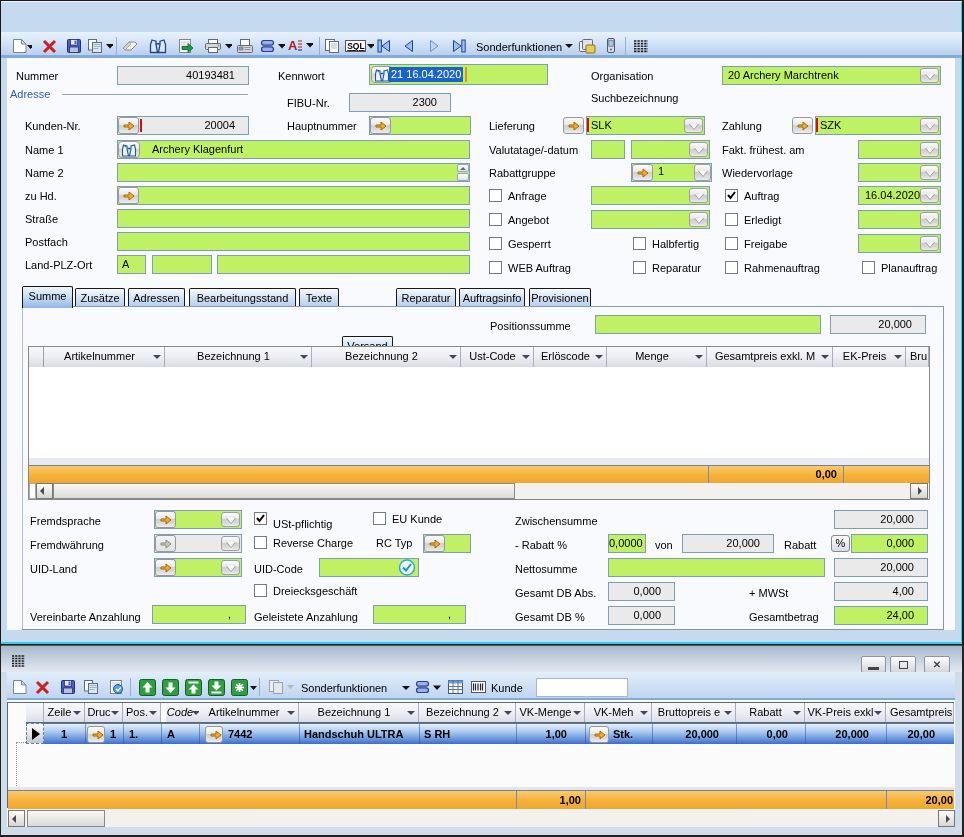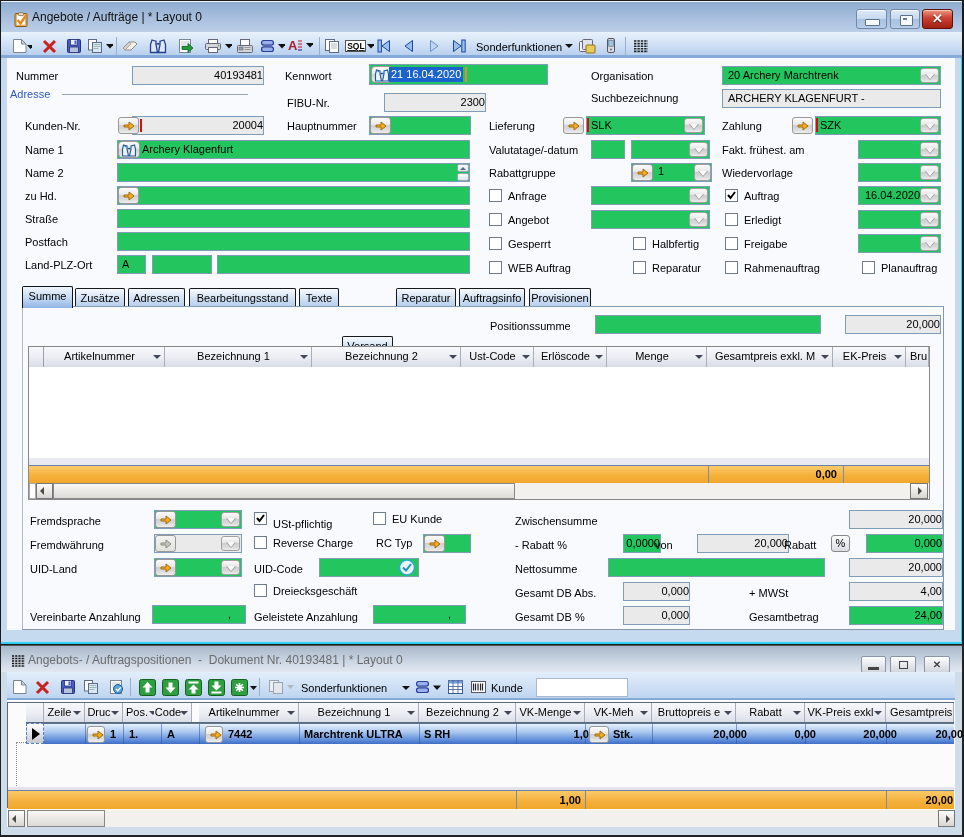--- a/index.html
+++ b/index.html
@@ -1,21 +1,21 @@
 <!DOCTYPE html>
 <html><head>
 <meta charset="utf-8">
 <style>
 html,body{margin:0;padding:0;}
 #c{position:relative;width:964px;height:837px;background:#dde6f0;font-family:"Liberation Sans",sans-serif;overflow:hidden;}
 .a{position:absolute;}
 .lbl{position:absolute;font:11px "Liberation Sans",sans-serif;color:#000;white-space:nowrap;}
-.f{position:absolute;background:#22c55e;border:1px solid #7f9db9;font:11px "Liberation Sans",sans-serif;color:#000;line-height:17px;white-space:nowrap;overflow:hidden;box-sizing:border-box;}
+.f{position:absolute;background:#bef264;border:1px solid #7f9db9;font:11px "Liberation Sans",sans-serif;color:#000;line-height:17px;white-space:nowrap;overflow:hidden;box-sizing:border-box;}
 .ro{background:#eaeaea;}
-.rt{text-align:right;padding-right:0;margin-left:15px;}
+.rt{text-align:right;padding-right:13px;}
 .db{position:absolute;right:1px;top:1px;bottom:1px;width:17px;background:linear-gradient(180deg,#fbfbfb,#e6e6e6 45%,#cecece 50%,#d8d8d8 75%,#ececec);border:1px solid #9f9f9f;border-radius:3px;}
 .db::before{content:"";position:absolute;left:50%;top:50%;margin:-2px 0 0 -5px;border:5px solid transparent;border-top:6px solid #9a9a9a;border-bottom:none;}
 .db::after{content:"";position:absolute;left:50%;top:50%;margin:-2px 0 0 -4px;border:4px solid transparent;border-top:5px solid #fbfbfb;border-bottom:none;}
 .ob{position:absolute;width:21px;height:17px;background:linear-gradient(180deg,#fbfbfb,#e8e8e8 45%,#d0d0d0 50%,#dadada 75%,#eeeeee);border:1px solid #989898;border-radius:3px;box-sizing:border-box;}
 .ob svg{position:absolute;left:3px;top:2px;}
 .obg{background:linear-gradient(180deg,#f2f2f0,#e2e2de);}
 .cb{position:absolute;width:13px;height:13px;background:#fff;border:1px solid #707b8c;box-sizing:border-box;}
 .cb svg{position:absolute;left:0px;top:0px;}
 .sep{position:absolute;width:1px;height:18px;background:#98b0cc;}
 .gh{position:absolute;background:linear-gradient(180deg,#f7f8fb,#eceef4 50%,#d8dce6);border-right:1px solid #a8aebc;box-sizing:border-box;font:11px "Liberation Sans",sans-serif;text-align:center;line-height:19px;color:#000;overflow:hidden;white-space:nowrap;padding-right:9px;}
@@ -51,37 +51,20 @@
 <div class="a" id="w1" style="left:0;top:0;width:964px;height:645px;background:#c5d9ef;">
 
   <div class="a" style="left:0;top:0;width:964px;height:1px;background:#1a1a1a;"></div>
   <div class="a" style="left:0;top:1px;width:964px;height:1px;background:#f0f4f8;"></div>
   <div class="a" style="left:0;top:0;width:1px;height:645px;background:#1a1a1a;"></div>
   <div class="a" style="left:962px;top:0;width:2px;height:645px;background:#1a1a1a;"></div>
   <div class="a" style="left:961px;top:2px;width:1px;height:641px;background:#2ed0f4;"></div>
   <div class="a" style="left:1px;top:642px;width:961px;height:2px;background:#2ed0f4;"></div>
   <div class="a" style="left:0;top:644px;width:964px;height:1px;background:#1a1a1a;"></div>
 
-  <div class="a" style="left:1px;top:2px;width:961px;height:30px;background:linear-gradient(180deg,#8eacd0,#a9c0de 55%,#bccfe8);">
-    <div class="a" id="w1icon" style="left:13px;top:10px;width:14px;height:15px;"><svg width="14" height="15">
-            <rect x="1" y="1.5" width="12" height="13" rx="1" fill="#f2b858" stroke="#8a5a14"></rect>
-            <rect x="2.5" y="3" width="9" height="10" fill="#fdfdfa" stroke="#c09a60" stroke-width=".5"></rect>
-            <rect x="4.5" y="0.6" width="5" height="3" rx="1" fill="#e8d8c0" stroke="#7a6a50" stroke-width=".8"></rect>
-            <path d="M3.5 8 l3 3.5 5.5 -8" stroke="#e8871a" stroke-width="2.4" fill="none"></path>
-          </svg></div>
-    <div class="a" style="left:31px;top:8px;font:12px 'Liberation Sans',sans-serif;color:#101010;">Angebote / Aufträge | * Layout 0</div>
-
-    <div class="a wbtn" style="left:855px;top:7px;width:31px;height:20px;">
-          <span class="wmin"></span>
-        </div>
-    <div class="a wbtn" style="left:889px;top:7px;width:30px;height:20px;">
-          <span class="wres"></span>
-        </div>
-    <div class="a wbtnr" style="left:921px;top:7px;width:31px;height:20px;"></div>
-  </div>
 
   <div class="a" id="tb1" style="left:1px;top:32px;width:961px;height:26px;background:linear-gradient(180deg,#e9f2fc,#cfe0f5 50%,#b2cbec);"></div>
   <div class="a" style="left:1px;top:55px;width:961px;height:3px;background:linear-gradient(180deg,#9ebbe0,#7fa6d8);background:#84aad9;"></div>
   <div class="a" style="left:12px;top:38px;"><svg width="20" height="16">
           <path d="M1.5 1.5 h8 l4.5 4.5 v8.5 h-12.5 z" fill="#fff" stroke="#7a8694"></path>
           <path d="M9.5 1.5 l4.5 4.5 h-4.5 z" fill="#cdd8e6" stroke="#7a8694"></path>
           <path d="M16 6 h7 l-3.5 4 z" fill="#101010" transform="translate(-1,1)"></path>
         </svg></div>
   <div class="a" style="left:42px;top:39px;"><svg width="16" height="15">
           <path d="M2 2 L13 13 M13 2 L2 13" stroke="#cc2020" stroke-width="3"></path>
@@ -193,65 +176,64 @@
   <div class="lbl" style="left:25px;top:259px;">Land-PLZ-Ort</div>
 
   <div class="f ro rt" style="left:117px;top:66px;width:132px;height:19px;">40193481</div>
   <div class="f ro rt" style="left:117px;top:116px;width:132px;height:19px;">20004</div>
   <div class="ob" style="left:118px;top:117px;">
         <svg width="14" height="12">
           <path d="M2 6.5 L7 6.5 L7 3.5 L12 7.5 L7 11.5 L7 8.5 L2 8.5 Z" fill="#f7ab25" stroke="#a06c08" stroke-width="1" transform="translate(0,-1.5)"></path>
         </svg>
       </div>
   <div class="a" style="left:140px;top:119px;width:2px;height:13px;background:#d01010;"></div>
-  <div class="f" style="left:117px;top:140px;width:353px;height:19px;padding-left:24px;">Archery Klagenfurt</div>
+  <div class="f" style="left:117px;top:140px;width:353px;height:19px;padding-left:34px;">Archery Klagenfurt</div>
   <div class="a bino" style="left:118px;top:141px;padding:1px 0 0 2px;"><svg width="16" height="13">
           <path d="M2.5 1 l3.5 1 v3 l1.5 7 h-6 l0 -7 z" fill="#eaf2fa" stroke="#1a5a9c" stroke-width="1.1"></path>
           <path d="M13.5 1 l-3.5 1 v3 l-1.5 7 h6 l0 -7 z" fill="#eaf2fa" stroke="#1a5a9c" stroke-width="1.1"></path>
           <path d="M6.5 4.5 h3" stroke="#1a5a9c" stroke-width="1.4"></path>
           <path d="M3.5 2.2 l2 .6" stroke="#3a88c8" stroke-width="1.4"></path>
         </svg></div>
   <div class="f" style="left:117px;top:163px;width:353px;height:19px;"></div>
   <div class="a spin" style="left:457px;top:164px;"><i></i></div>
   <div class="f" style="left:117px;top:186px;width:353px;height:19px;"></div>
   <div class="ob" style="left:118px;top:187px;">
         <svg width="14" height="12">
           <path d="M2 6.5 L7 6.5 L7 3.5 L12 7.5 L7 11.5 L7 8.5 L2 8.5 Z" fill="#f7ab25" stroke="#a06c08" stroke-width="1" transform="translate(0,-1.5)"></path>
         </svg>
       </div>
   <div class="f" style="left:117px;top:209px;width:353px;height:19px;"></div>
   <div class="f" style="left:117px;top:232px;width:353px;height:19px;"></div>
   <div class="f" style="left:117px;top:255px;width:29px;height:19px;padding-left:4px;">A</div>
   <div class="f" style="left:152px;top:255px;width:60px;height:19px;"></div>
   <div class="f" style="left:217px;top:255px;width:253px;height:19px;"></div>
 
-  <div class="lbl" style="left:285px;top:70px;text-align:center;">Kennwort</div>
+  <div class="lbl" style="left:278px;top:70px;text-align:center;">Kennwort</div>
   <div class="lbl" style="left:287px;top:97px;">FIBU-Nr.</div>
   <div class="lbl" style="left:287px;top:120px;">Hauptnummer</div>
   <div class="f" style="left:369px;top:64px;width:179px;height:21px;"></div>
   <div class="a bino" style="left:371px;top:66px;padding:1px 0 0 2px;"><svg width="16" height="13">
           <path d="M2.5 1 l3.5 1 v3 l1.5 7 h-6 l0 -7 z" fill="#eaf2fa" stroke="#1a5a9c" stroke-width="1.1"></path>
           <path d="M13.5 1 l-3.5 1 v3 l-1.5 7 h6 l0 -7 z" fill="#eaf2fa" stroke="#1a5a9c" stroke-width="1.1"></path>
           <path d="M6.5 4.5 h3" stroke="#1a5a9c" stroke-width="1.4"></path>
           <path d="M3.5 2.2 l2 .6" stroke="#3a88c8" stroke-width="1.4"></path>
         </svg></div>
   <div class="a" style="left:389px;top:67px;height:15px;background:#1a62cc;font:11px 'Liberation Sans',sans-serif;line-height:15px;padding:0 2px;color:#fff;">21 16.04.2020</div>
       <div class="a" style="left:465px;top:67px;width:2px;height:15px;background:#e88c28;"></div>
-  <div class="f ro rt" style="left:369px;top:93px;width:102px;height:19px;">2300</div>
+  <div class="f ro rt" style="left:349px;top:93px;width:102px;height:19px;">2300</div>
   <div class="f" style="left:369px;top:116px;width:102px;height:19px;"></div>
   <div class="ob" style="left:370px;top:117px;">
         <svg width="14" height="12">
           <path d="M2 6.5 L7 6.5 L7 3.5 L12 7.5 L7 11.5 L7 8.5 L2 8.5 Z" fill="#f7ab25" stroke="#a06c08" stroke-width="1" transform="translate(0,-1.5)"></path>
         </svg>
       </div>
 
   <div class="lbl" style="left:591px;top:70px;">Organisation</div>
   <div class="lbl" style="left:591px;top:92px;">Suchbezeichnung</div>
   <div class="f" style="left:722px;top:66px;width:219px;height:19px;padding-left:5px;">20 Archery Marchtrenk<span class="db"></span></div>
-  <div class="f ro" style="left:722px;top:89px;width:219px;height:19px;padding-left:5px;">ARCHERY KLAGENFURT -</div>
 
   <div class="lbl" style="left:489px;top:120px;">Lieferung</div>
   <div class="ob" style="left:563px;top:117px;">
         <svg width="14" height="12">
           <path d="M2 6.5 L7 6.5 L7 3.5 L12 7.5 L7 11.5 L7 8.5 L2 8.5 Z" fill="#f7ab25" stroke="#a06c08" stroke-width="1" transform="translate(0,-1.5)"></path>
         </svg>
       </div>
   <div class="f" style="left:586px;top:116px;width:119px;height:19px;padding-left:4px;">SLK<span class="db"></span></div>
   <div class="a" style="left:587px;top:118px;width:2px;height:14px;background:#d01010;"></div>
   <div class="lbl" style="left:722px;top:120px;">Zahlung</div>
@@ -460,21 +442,20 @@
   <div class="a" style="left:0;top:0;width:964px;height:1px;background:#555;"></div>
   <div class="a" style="left:0;top:0;width:1px;height:192px;background:#222;"></div>
   <div class="a" style="left:962px;top:0;width:2px;height:192px;background:#222;"></div>
   <div class="a" style="left:0;top:190px;width:964px;height:2px;background:#222;"></div>
 
   <div class="a" style="left:1px;top:1px;width:961px;height:26px;background:linear-gradient(180deg,#a9b8ca,#c9d4e2 55%,#e2e8f0);">
     <div class="a" id="w2icon" style="left:10px;top:7px;width:15px;height:13px;"><svg width="15" height="13">
             <path d="M1 2 h13 M1 4.5 h13 M1 7 h13 M1 9.5 h13 M1 12 h13" stroke="#1a1a1a" stroke-width="1.4" stroke-dasharray="2.2 1"></path>
           </svg></div>
     <div class="a wbtn2x" style="left:0;top:0;width:0;height:0;"></div>
-    <div class="a" style="left:27px;top:7px;font:12px 'Liberation Sans',sans-serif;color:#6b6b6b;">Angebots- / Auftragspositionen&nbsp; -&nbsp; Dokument Nr. 40193481 | * Layout 0</div>
     <div class="a wbtn2" style="left:860px;top:10px;width:25px;height:17px;">
           <b></b>
         </div>
     <div class="a wbtn2" style="left:889px;top:10px;width:26px;height:17px;">
           <u></u>
         </div>
     <div class="a wbtn2" style="left:923px;top:10px;width:26px;height:17px;">
           <x>✕</x>
         </div>
   </div>
@@ -553,21 +534,21 @@
         </svg></div>
   <div class="a" style="left:491px;top:37px;font:11px 'Liberation Sans',sans-serif;">Kunde</div>
   <div class="a" style="left:536px;top:33px;width:92px;height:19px;background:#fff;border:1px solid #aab8cc;box-sizing:border-box;"></div>
 
   <div class="a" id="grid2" style="left:7px;top:55px;width:948px;height:127px;background:#fbfbfb;"></div>
 
   <div class="gh" style="left:26px;top:58px;width:18px;height:20px;"></div>
   <div class="gh" style="left:44px;top:58px;width:41px;height:20px;">Zeile<i></i></div>
   <div class="gh" style="left:85px;top:58px;width:38px;height:20px;">Druc<i></i></div>
   <div class="gh" style="left:123px;top:58px;width:38px;height:20px;">Pos.<i></i></div>
-  <div class="gh" style="left:154px;top:58px;width:38px;height:20px;">Code<i></i></div>
+  <div class="gh" style="left:166px;top:58px;width:38px;height:20px;font-style:italic;">Code<i></i></div>
   <div class="gh" style="left:199px;top:58px;width:100px;height:20px;">Artikelnummer<i></i></div>
   <div class="gh" style="left:299px;top:58px;width:120px;height:20px;">Bezeichnung 1<i></i></div>
   <div class="gh" style="left:419px;top:58px;width:97px;height:20px;">Bezeichnung 2<i></i></div>
   <div class="gh" style="left:516px;top:58px;width:69px;height:20px;">VK-Menge<i></i></div>
   <div class="gh" style="left:585px;top:58px;width:67px;height:20px;">VK-Meh<i></i></div>
   <div class="gh" style="left:652px;top:58px;width:84px;height:20px;">Bruttopreis e<i></i></div>
   <div class="gh" style="left:736px;top:58px;width:69px;height:20px;">Rabatt<i></i></div>
   <div class="gh" style="left:805px;top:58px;width:81px;height:20px;">VK-Preis exkl<i></i></div>
   <div class="gh" style="left:886px;top:58px;width:68px;height:20px;text-align:left;padding-left:4px;">Gesamtpreis</div>
 
@@ -592,21 +573,21 @@
         <div class="a" style="left:541px;top:0;width:1px;height:20px;background:rgba(42,74,150,.5);"></div>
         <div class="a" style="left:608px;top:0;width:1px;height:20px;background:rgba(42,74,150,.5);"></div>
         <div class="a" style="left:692px;top:0;width:1px;height:20px;background:rgba(42,74,150,.5);"></div>
         <div class="a" style="left:761px;top:0;width:1px;height:20px;background:rgba(42,74,150,.5);"></div>
         <div class="a" style="left:842px;top:0;width:1px;height:20px;background:rgba(42,74,150,.5);"></div>
     <div class="gr rt" style="left:0px;top:1px;width:36px;">1</div>
     <div class="gr" style="left:66px;top:1px;width:20px;">1</div>
     <div class="gr" style="left:85px;top:1px;width:30px;">1.</div>
     <div class="gr" style="left:123px;top:1px;width:30px;">A</div>
     <div class="gr" style="left:184px;top:1px;width:70px;">7442</div>
-    <div class="gr" style="left:260px;top:1px;width:112px;">Marchtrenk ULTRA</div>
+    <div class="gr" style="left:260px;top:1px;width:112px;">Handschuh ULTRA</div>
     <div class="gr" style="left:380px;top:1px;width:90px;">S RH</div>
     <div class="gr rt" style="left:472px;top:1px;width:64px;">1,00</div>
     <div class="gr" style="left:569px;top:1px;width:40px;">Stk.</div>
     <div class="gr rt" style="left:608px;top:1px;width:80px;">20,000</div>
     <div class="gr rt" style="left:692px;top:1px;width:65px;">0,00</div>
     <div class="gr rt" style="left:761px;top:1px;width:77px;">20,000</div>
     <div class="gr rt" style="left:842px;top:1px;width:62px;">20,00</div>
     <div class="ob" style="left:161px;top:2px;width:18px;height:17px;">
           <svg width="14" height="12">
             <path d="M2 6.5 L7 6.5 L7 3.5 L12 7.5 L7 11.5 L7 8.5 L2 8.5 Z" fill="#f7ab25" stroke="#a06c08" stroke-width="1" transform="translate(0,-1.5)"></path>

